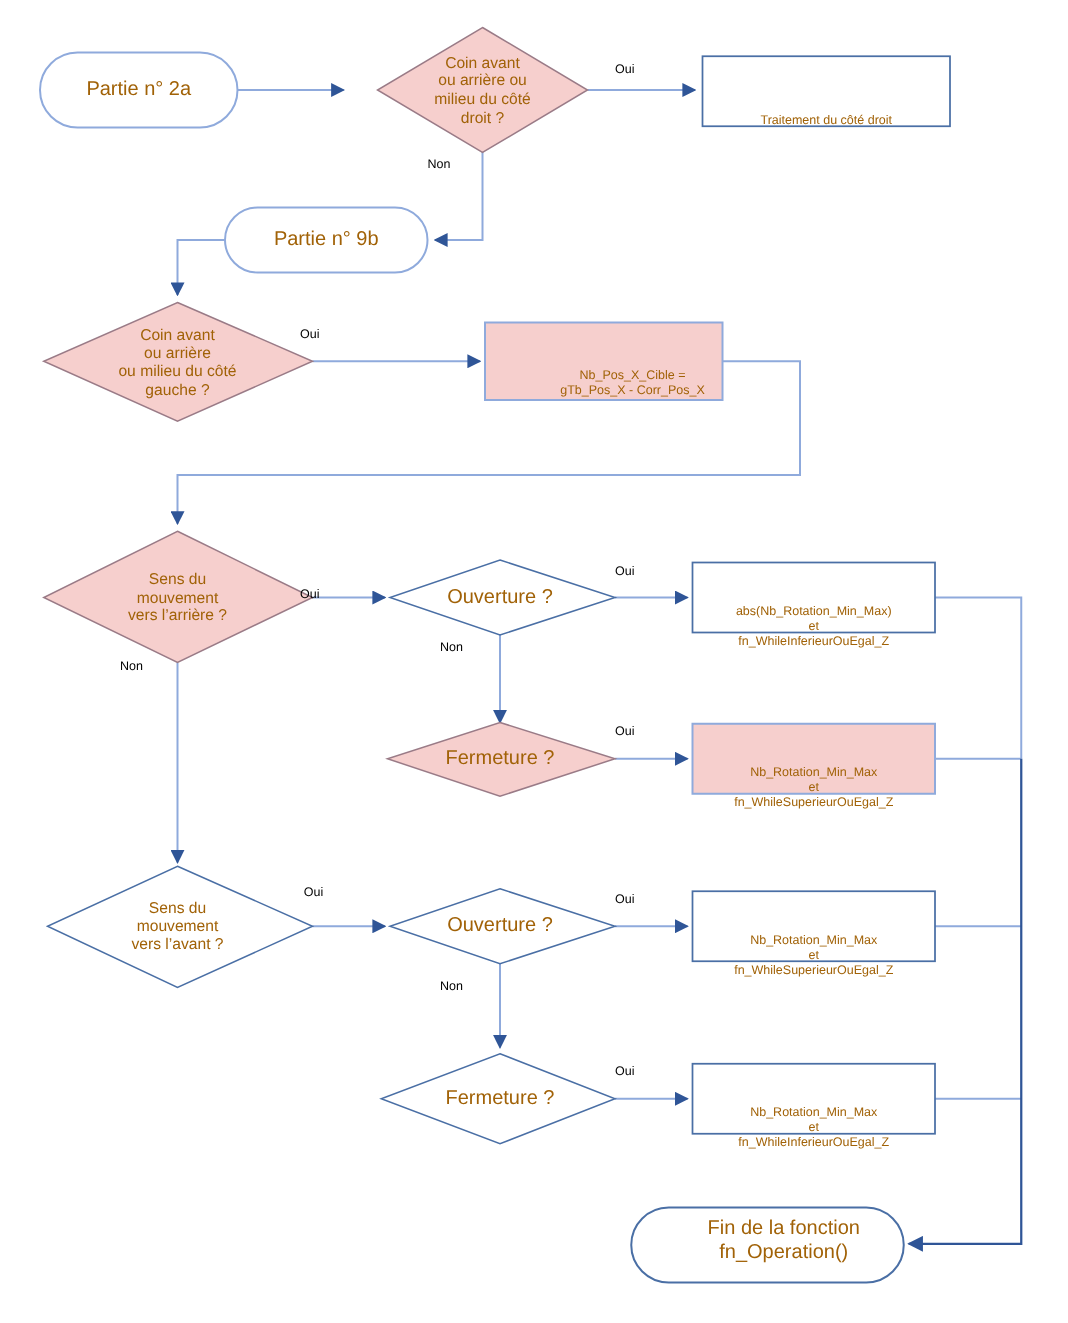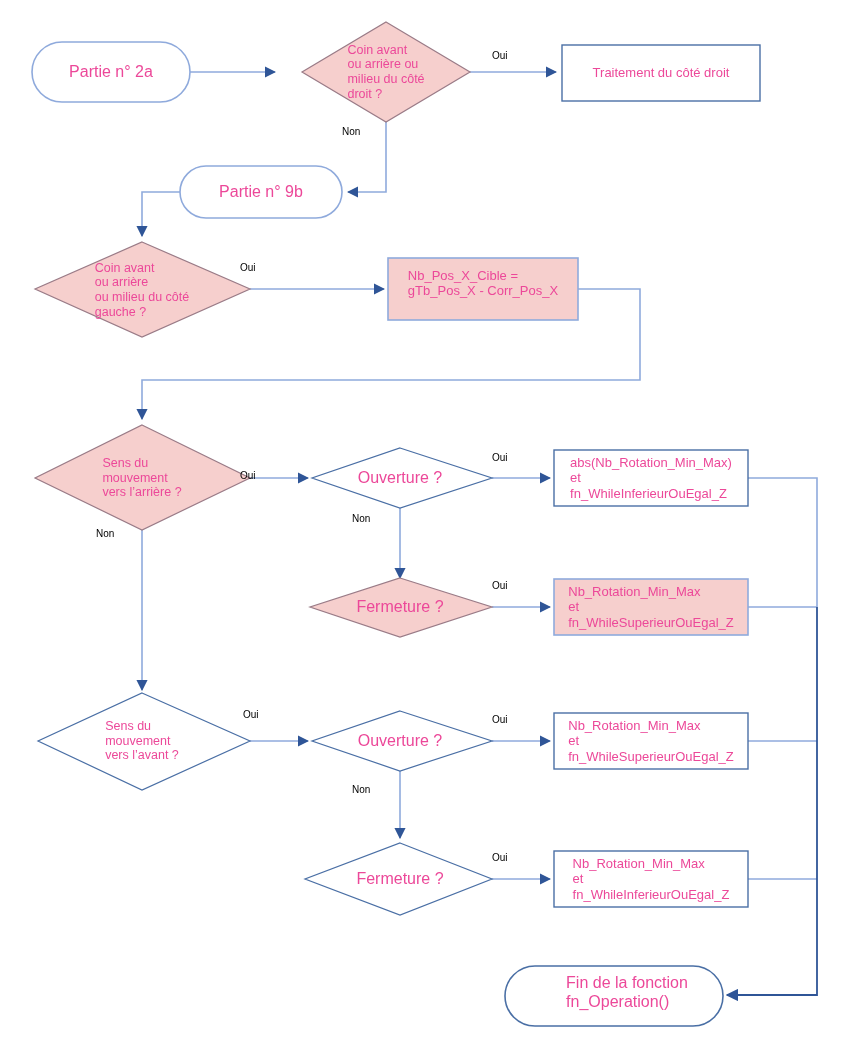--- a/index.html
+++ b/index.html
@@ -25,29 +25,30 @@
     top: 0;
     width: 854px;
     height: 1058px;
   }
   
   .node-label {
     position: absolute;
     display: flex;
     align-items: center;
     justify-content: center;
+    text-align: center;
     line-height: 1.18;
     pointer-events: none;
     white-space: pre-line;
-    color: #ec4899;
+    color: #a16207;
   }
   .t-terminator { font-size: 16px; }
   .t-decision   { font-size: 12.5px; }
   .t-decision-sm{ font-size: 16px; }
-  .t-process    { font-size: 13px; }
+  .t-process    { font-size: 10px; margin-top: 24px; }
   .edge-label {
     position: absolute;
     font-size: 10px;
     color: #000000;
     pointer-events: none;
     white-space: nowrap;
   }
 </style>
 </head>
 <body>
@@ -150,21 +151,21 @@
 
   <div class="node-label t-process" style="left:562px; top:45px; width:198px; height:56px;">Traitement du côté droit</div>
 
   <div class="node-label t-terminator" style="left:180px; top:166px; width:162px; height:52px;">Partie n° 9b</div>
 
   <div class="node-label t-decision" style="left:57px; top:250px; width:170px; height:80px;">Coin avant
 ou arrière
 ou milieu du côté
 gauche ?</div>
 
-  <div class="node-label t-process" style="left:388px; top:258px; width:190px; height:50px;">Nb_Pos_X_Cible =
+  <div class="node-label t-process" style="left:411px; top:258px; width:190px; height:50px;">Nb_Pos_X_Cible =
 gTb_Pos_X - Corr_Pos_X</div>
 
   <div class="node-label t-decision" style="left:57px; top:440px; width:170px; height:76px;">Sens du
 mouvement
 vers l’arrière ?</div>
 
   <div class="node-label t-decision-sm" style="left:330px; top:463px; width:140px; height:30px;">Ouverture ?</div>
 
   <div class="node-label t-process" style="left:554px; top:450px; width:194px; height:56px;">abs(Nb_Rotation_Min_Max)
 et

